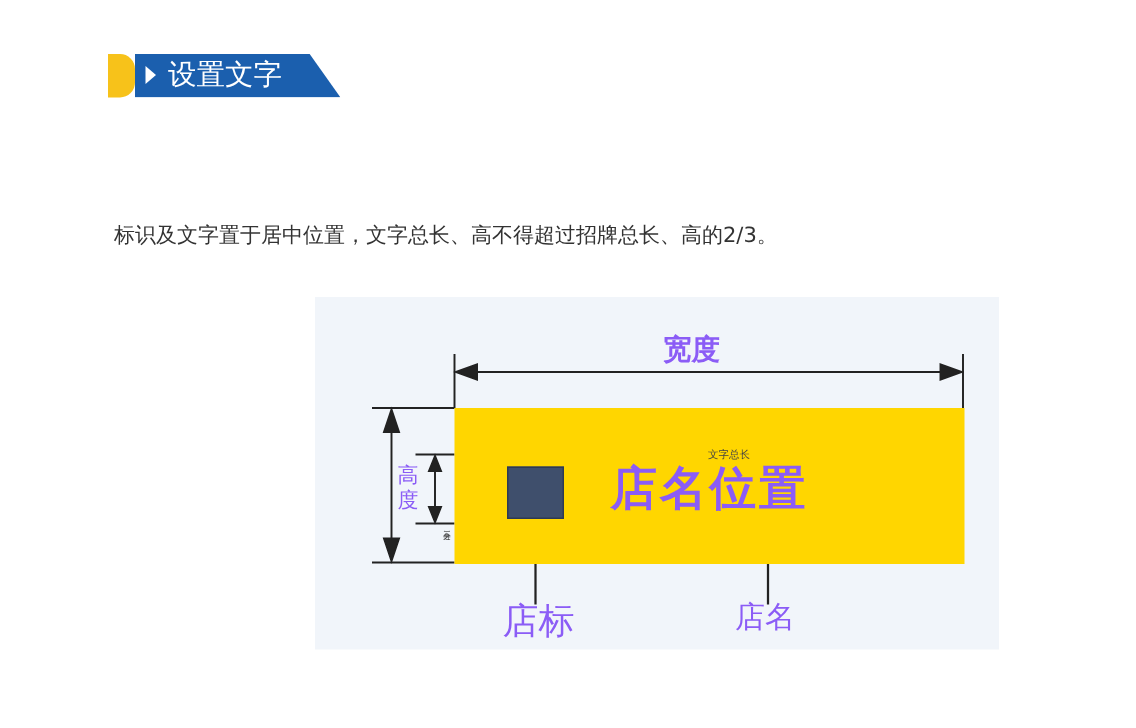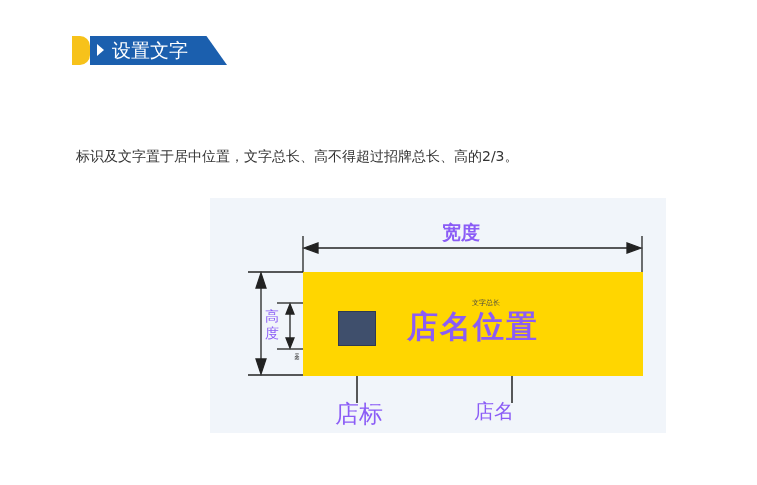--- a/index.html
+++ b/index.html
@@ -59,14 +59,14 @@
   </svg>
   <div class="sign"></div>
   <div class="logo"></div>
   <div class="shop">店名位置</div>
   <div class="small" style="left:262px;top:100px">文字总长</div>
   <div class="small" style="left:84px;top:152px;writing-mode:vertical-rl;font-size:5px">三分之二</div>
   <div class="lbl" style="left:232px;top:22px;font-size:19px;font-weight:bold">宽度</div>
   <div class="lbl" style="left:55px;top:110px;font-size:14px">高</div>
   <div class="lbl" style="left:55px;top:127px;font-size:14px">度</div>
   <div class="lbl" style="left:125px;top:200px;font-size:24px">店标</div>
-  <div class="lbl" style="left:264px;top:200px;font-size:20px">店名</div>
+  <div class="lbl" style="left:280px;top:200px;font-size:20px">店名</div>
 </div>
 
 </body></html>

